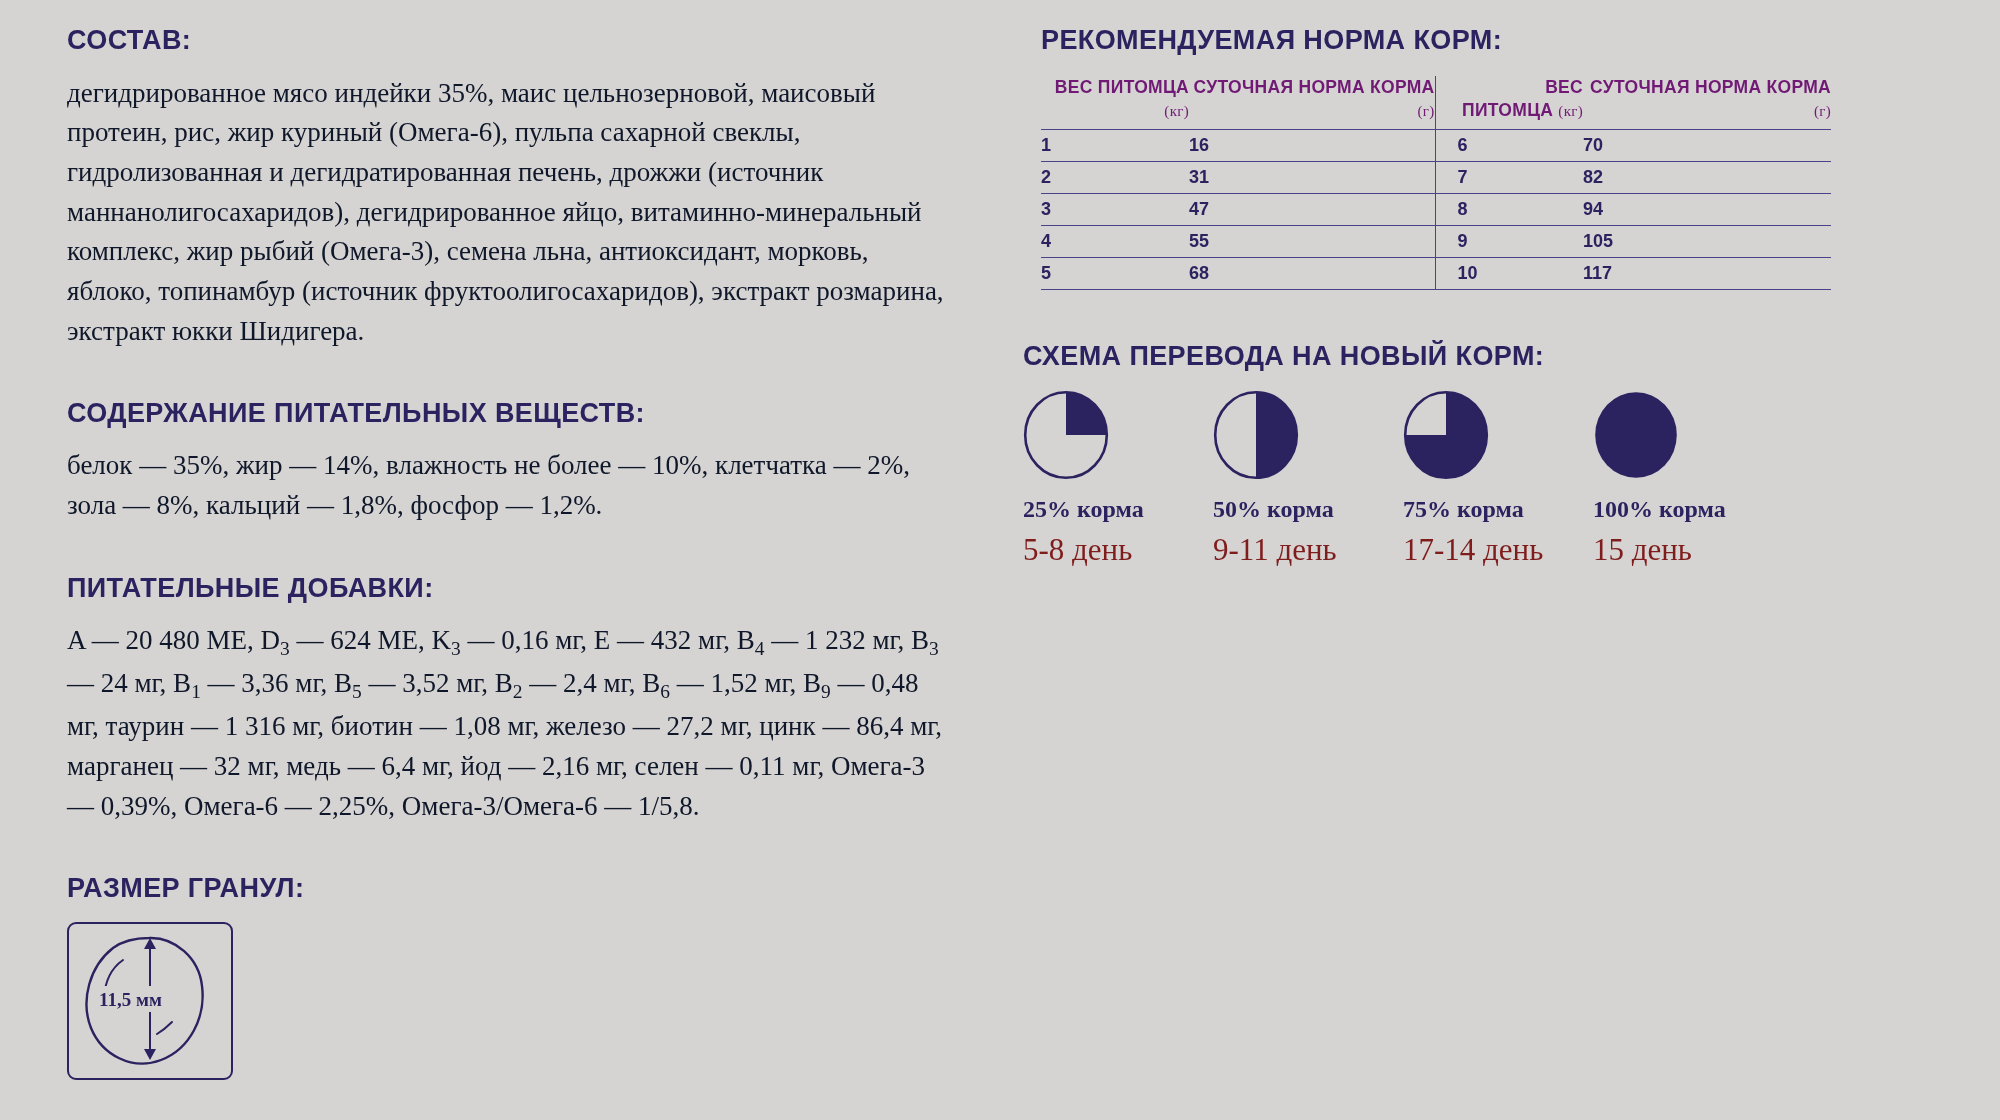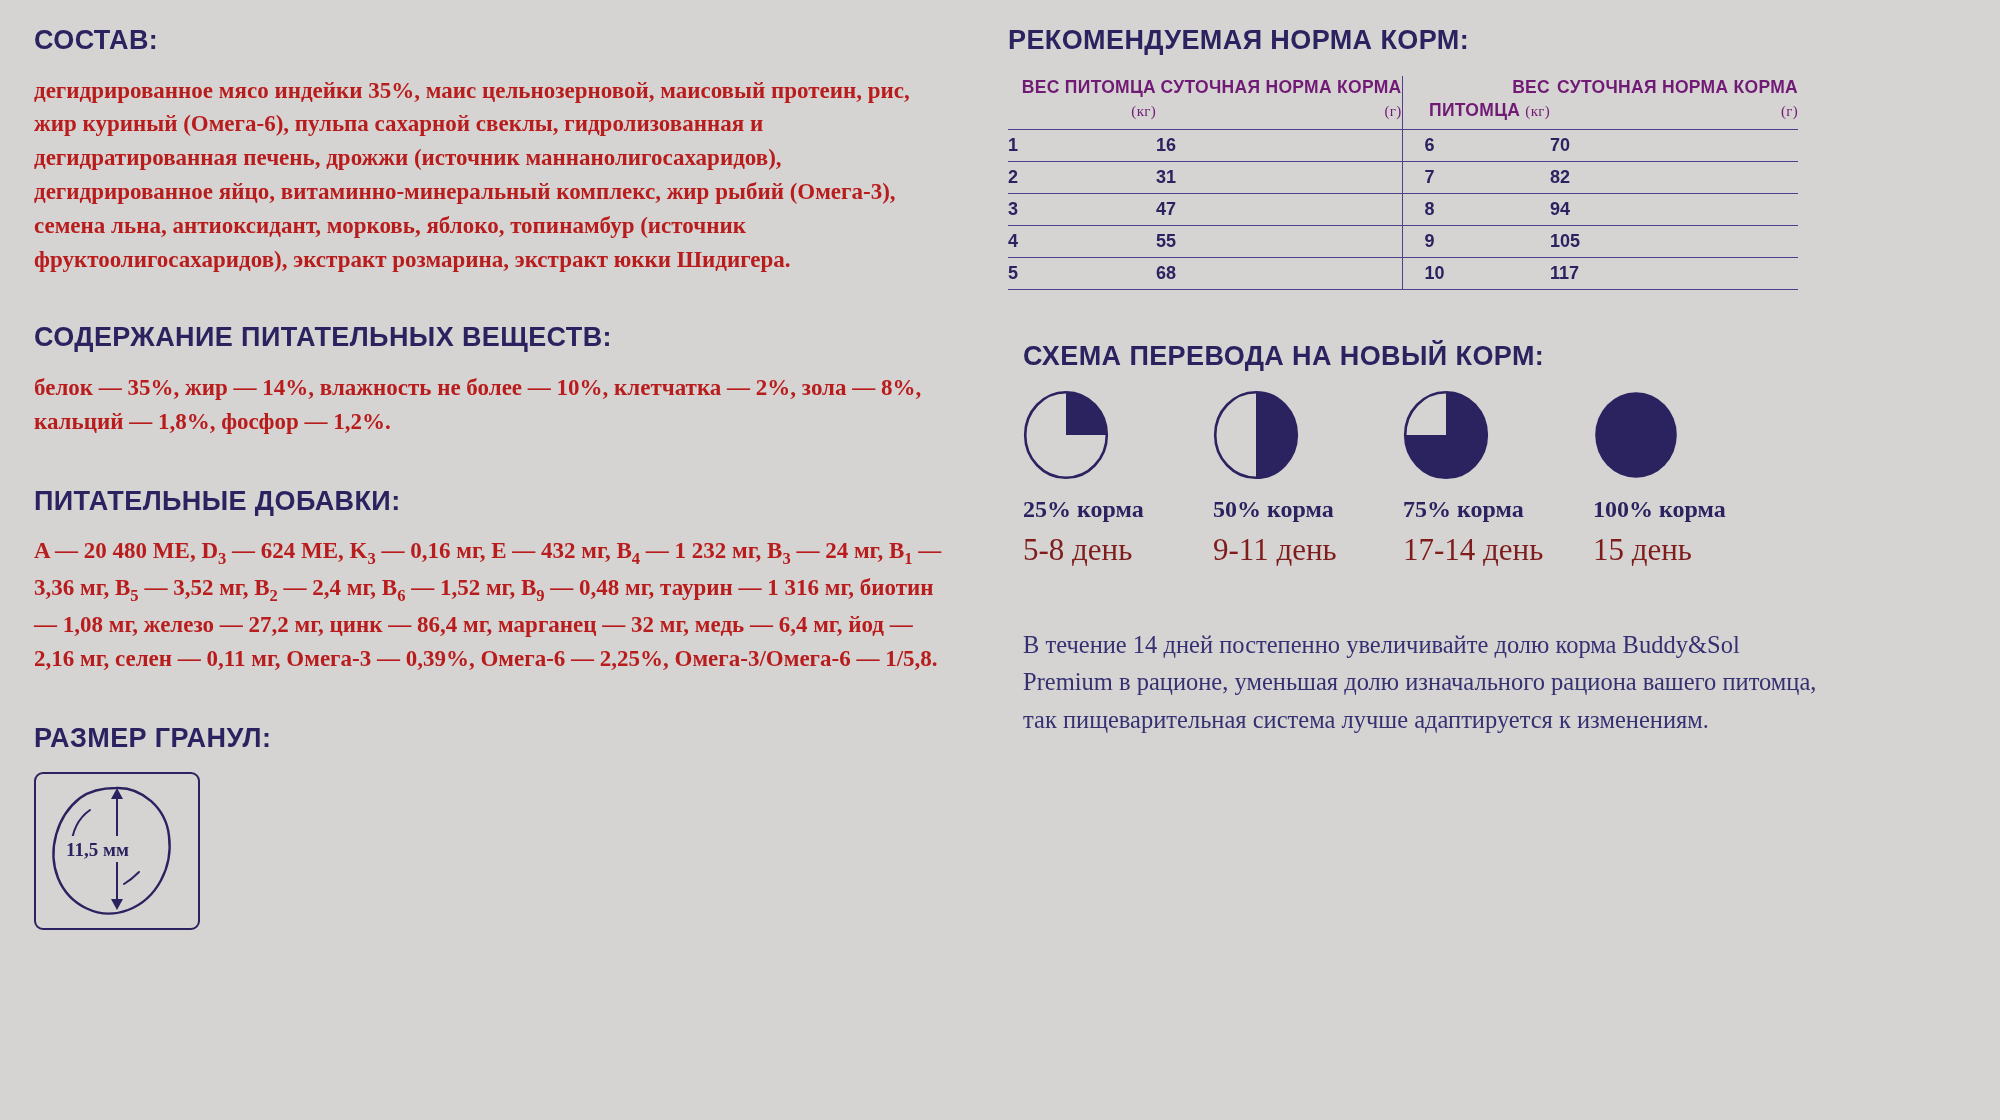--- a/index.html
+++ b/index.html
@@ -30,35 +30,34 @@
     font-family: "Liberation Sans", "DejaVu Sans", sans-serif;
     font-weight: 700;
     font-size: 27px;
     letter-spacing: 0.4px;
     color: #2b2260;
     line-height: 1.1;
   }
 
   .body-text {
     font-family: "Liberation Serif", "DejaVu Serif", serif;
-    font-size: 23px;
+    font-size: 27px;
     line-height: 1.47;
-    color: #b91c1c;
-    font-weight: bold;
+    color: #0f172a;
   }
 
   
   .col-left {
     position: absolute;
     left: 34px;
     top: 26px;
     width: 920px;
   }
 
-  .block { margin-bottom: 0; }
+  .block { margin-bottom: 0; margin-left: 33px; }
 
   .block .heading { margin-bottom: 18px; }
 
   .sp-composition { margin-bottom: 47px; }
   .sp-nutrients   { margin-bottom: 48px; }
   .sp-additives   { margin-bottom: 48px; }
   .sp-energy      { margin-bottom: 48px; }
 
   
   .granule-box {
@@ -299,18 +298,17 @@
           <div class="pie-cell">
             <div class="pie-wrap">
               <svg width="86" height="90" viewBox="0 0 86 90">
                 <ellipse cx="43" cy="45" rx="40.8" ry="42.8" fill="#2b2260"></ellipse>
               </svg>
             </div>
             <div class="pie-label">100% корма</div>
             <div class="pie-days">15 день</div>
           </div>
         </div>
-      <div class="scheme-note">В течение 14 дней постепенно увеличивайте долю корма Buddy&amp;Sol Premium в рационе, уменьшая долю изначального рациона вашего питомца, так пищеварительная система лучше адаптируется к изменениям.</div>
     </div>
 
   </div>
 
 </div>
 
 </body></html>

